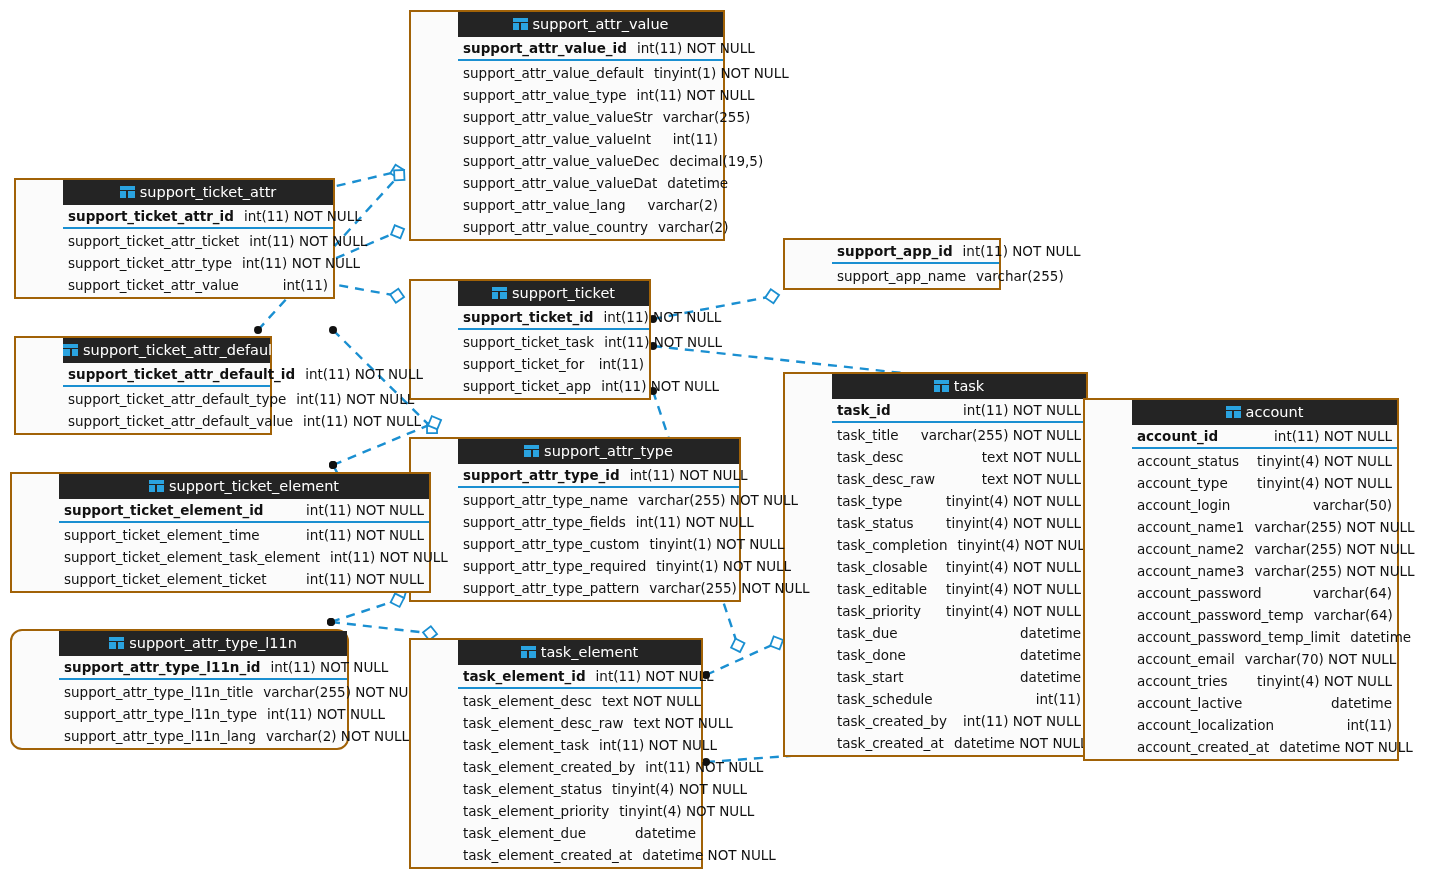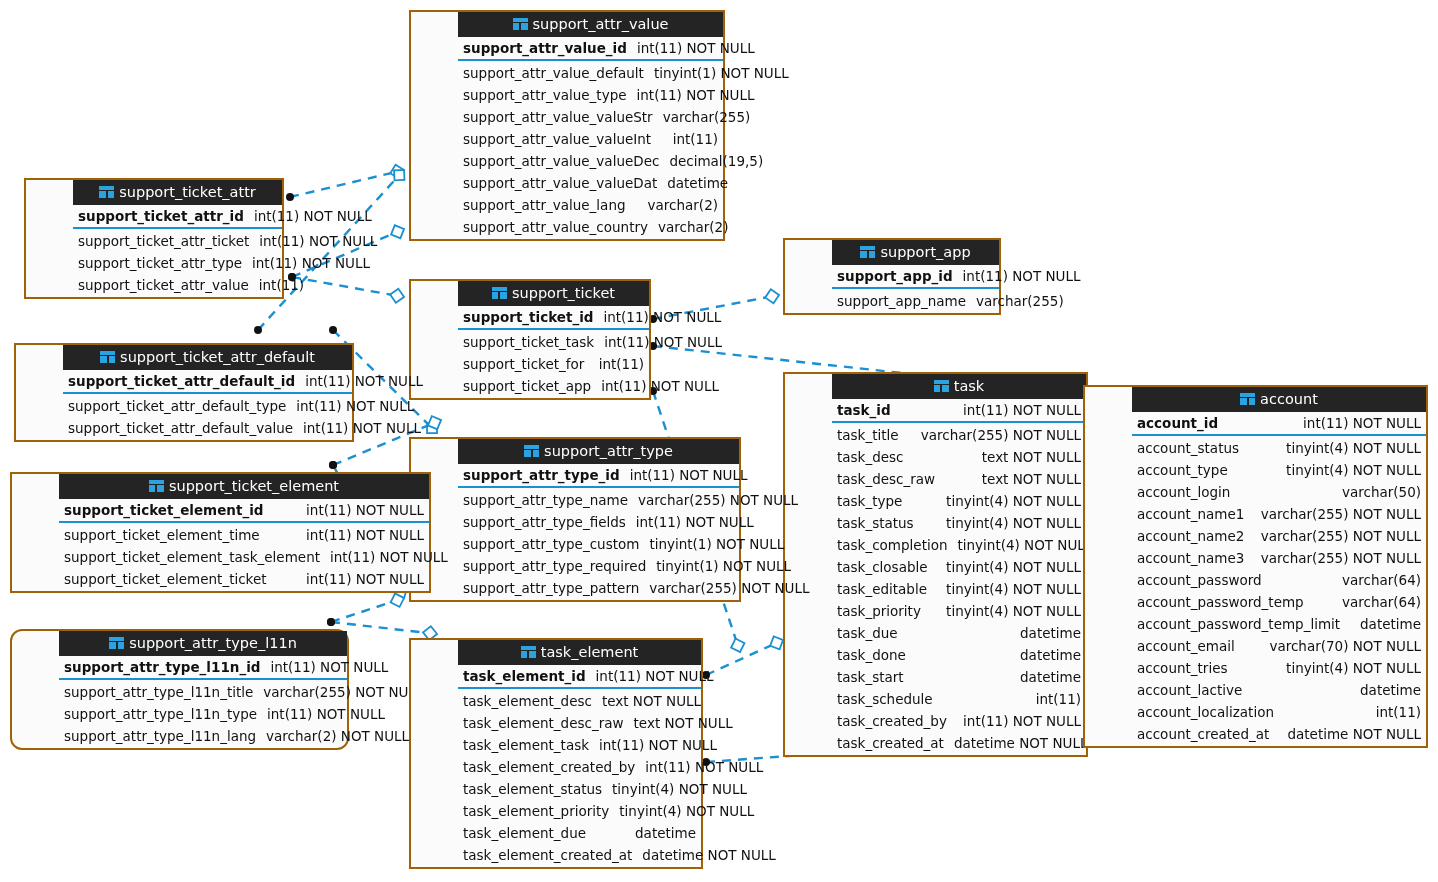--- a/index.html
+++ b/index.html
@@ -214,21 +214,21 @@
           <div class="attr-row">
             <span class="attr-name">support_attr_value_lang</span>
             <span class="attr-type">varchar(2)</span>
           </div>
           <div class="attr-row">
             <span class="attr-name">support_attr_value_country</span>
             <span class="attr-type">varchar(2)</span>
           </div>
         </div>
       </div>
-      <div class="entity" style="left: 24px; top: 178px; width: 260px;">
+      <div class="entity" style="left: 14px; top: 178px; width: 321px;">
         <div class="entity-header"><span class="tbl-icon"><span class="bar-top"></span><span class="cell-l"></span><span class="cell-r"></span></span><span>support_ticket_attr</span></div>
         <div class="pk-row">
           <div class="attr-row pk">
             <span class="attr-name">support_ticket_attr_id</span>
             <span class="attr-type">int(11) NOT NULL</span>
           </div>
         </div>
         <div class="body-rows">
           <div class="attr-row">
             <span class="attr-name">support_ticket_attr_ticket</span>
@@ -238,21 +238,20 @@
             <span class="attr-name">support_ticket_attr_type</span>
             <span class="attr-type">int(11) NOT NULL</span>
           </div>
           <div class="attr-row">
             <span class="attr-name">support_ticket_attr_value</span>
             <span class="attr-type">int(11)</span>
           </div>
         </div>
       </div>
       <div class="entity" style="left: 783px; top: 238px; width: 218px;">
-        <div class="entity-header"><span class="tbl-icon"><span class="bar-top"></span><span class="cell-l"></span><span class="cell-r"></span></span><span>support_app</span></div>
         <div class="pk-row">
           <div class="attr-row pk">
             <span class="attr-name">support_app_id</span>
             <span class="attr-type">int(11) NOT NULL</span>
           </div>
         </div>
         <div class="body-rows">
           <div class="attr-row">
             <span class="attr-name">support_app_name</span>
             <span class="attr-type">varchar(255)</span>
@@ -275,21 +274,21 @@
           <div class="attr-row">
             <span class="attr-name">support_ticket_for</span>
             <span class="attr-type">int(11)</span>
           </div>
           <div class="attr-row">
             <span class="attr-name">support_ticket_app</span>
             <span class="attr-type">int(11) NOT NULL</span>
           </div>
         </div>
       </div>
-      <div class="entity" style="left: 14px; top: 343px; width: 340px;">
+      <div class="entity" style="left: 14px; top: 336px; width: 258px;">
         <div class="entity-header"><span class="tbl-icon"><span class="bar-top"></span><span class="cell-l"></span><span class="cell-r"></span></span><span>support_ticket_attr_default</span></div>
         <div class="pk-row">
           <div class="attr-row pk">
             <span class="attr-name">support_ticket_attr_default_id</span>
             <span class="attr-type">int(11) NOT NULL</span>
           </div>
         </div>
         <div class="body-rows">
           <div class="attr-row">
             <span class="attr-name">support_ticket_attr_default_type</span>
@@ -365,21 +364,21 @@
           <div class="attr-row">
             <span class="attr-name">task_created_by</span>
             <span class="attr-type">int(11) NOT NULL</span>
           </div>
           <div class="attr-row">
             <span class="attr-name">task_created_at</span>
             <span class="attr-type">datetime NOT NULL</span>
           </div>
         </div>
       </div>
-      <div class="entity" style="left: 1083px; top: 385px; width: 345px;">
+      <div class="entity" style="left: 1083px; top: 398px; width: 316px;">
         <div class="entity-header"><span class="tbl-icon"><span class="bar-top"></span><span class="cell-l"></span><span class="cell-r"></span></span><span>account</span></div>
         <div class="pk-row">
           <div class="attr-row pk">
             <span class="attr-name">account_id</span>
             <span class="attr-type">int(11) NOT NULL</span>
           </div>
         </div>
         <div class="body-rows">
           <div class="attr-row">
             <span class="attr-name">account_status</span>

